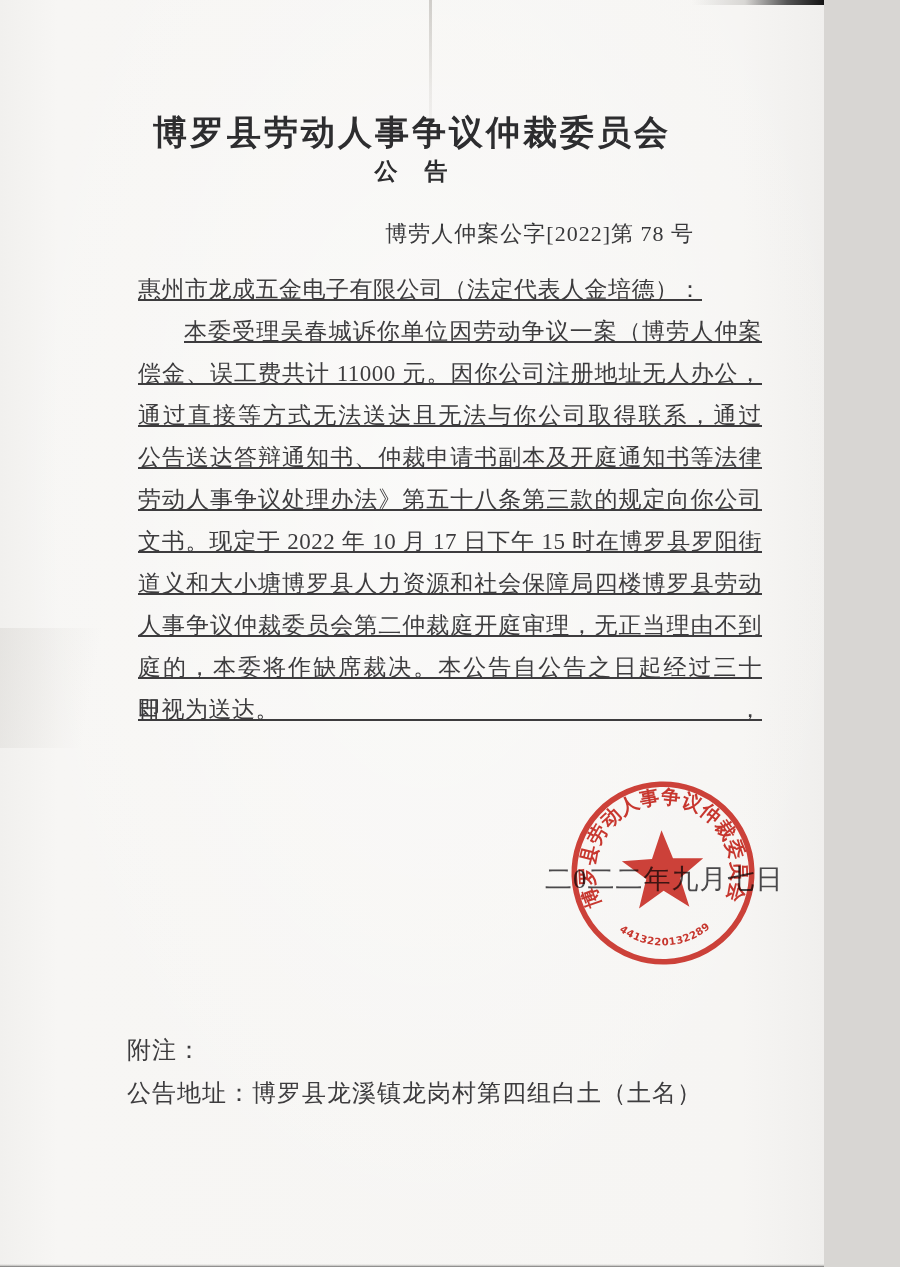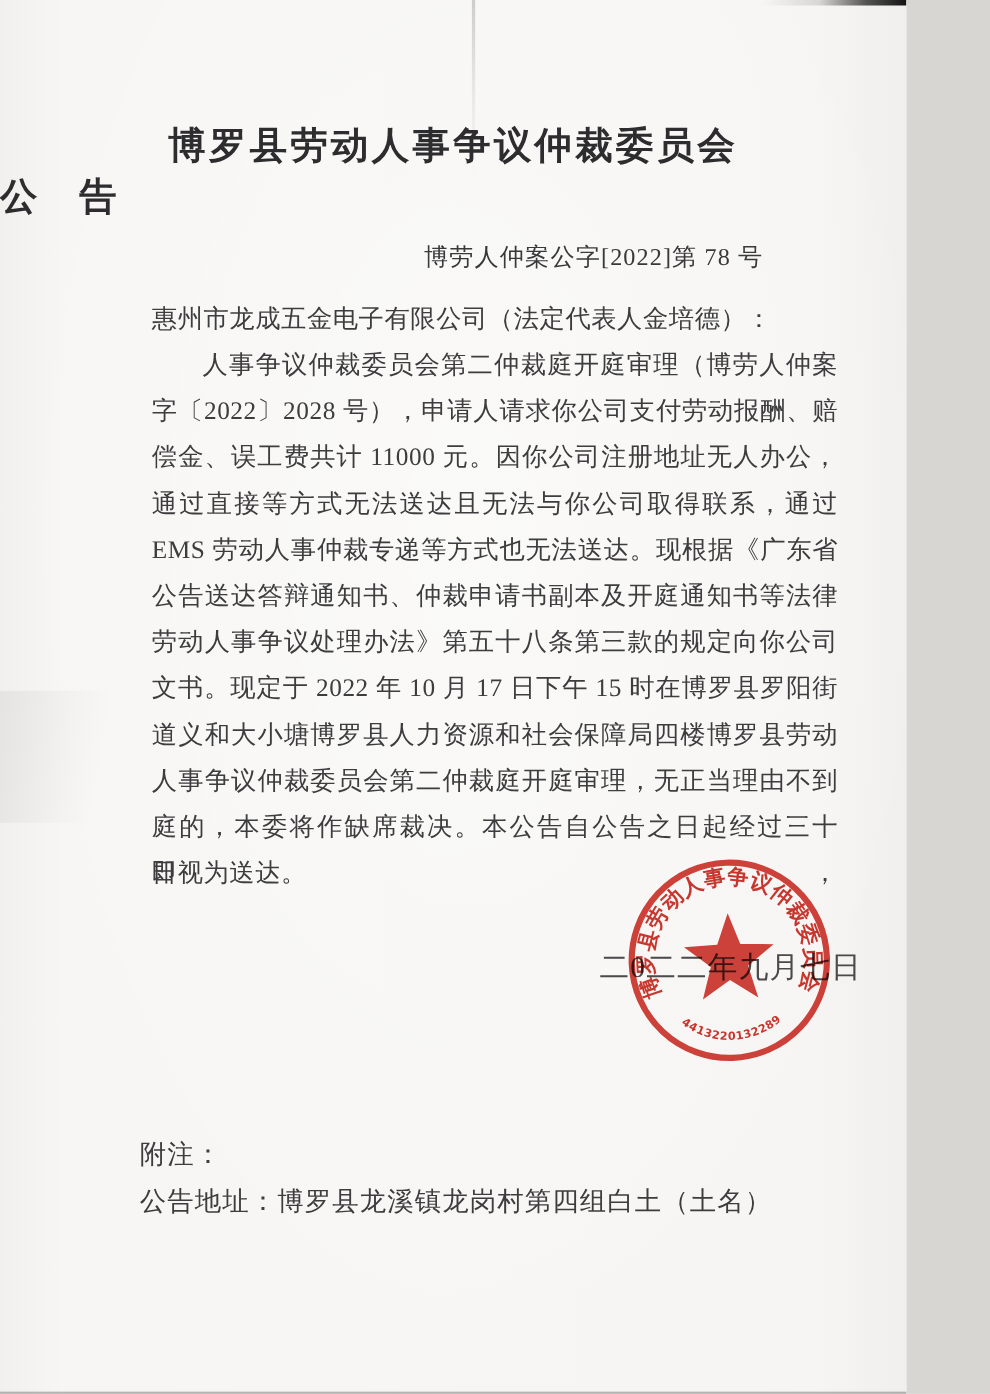--- a/index.html
+++ b/index.html
@@ -17,26 +17,26 @@
     background:linear-gradient(to left,#141414 0%,#555 28%,rgba(160,158,154,.35) 60%,rgba(160,158,154,0) 100%);}
   .edge-bottom{position:absolute;left:0;right:0;bottom:0;height:3px;
     background:linear-gradient(to top,rgba(25,25,25,.6),rgba(120,118,115,.25) 55%,rgba(120,118,115,0));}
   .crease-top{position:absolute;left:429px;top:0;width:3px;height:160px;
     background:linear-gradient(to bottom,rgba(168,164,158,.5),rgba(185,181,175,.22) 55%,rgba(185,181,175,0));}
   .crease-left{position:absolute;left:0;top:628px;width:150px;height:120px;
     background:linear-gradient(100deg,rgba(188,184,178,.22),rgba(188,184,178,0) 60%);}
   
   .title1{position:absolute;left:0;top:110px;width:100%;text-align:center;
     font-size:34px;font-weight:600;letter-spacing:3px;color:#2d2d2f;}
-  .title2{position:absolute;left:0;top:156px;width:100%;
-    font-size:34px;font-weight:600;letter-spacing:2px;color:#2d2d2f;}
+  .title2{position:absolute;left:0;top:156px;width:100%;text-align:center;
+    font-size:23px;font-weight:600;letter-spacing:2px;color:#2d2d2f;}
   .docnum{position:absolute;top:219px;right:130px;font-size:22px;color:#39393b;letter-spacing:1px;}
   
   .body-block{position:absolute;left:138px;top:269px;width:624px;font-size:23px;line-height:42px;color:#3d3c3e;}
-  .line{height:42px;white-space:nowrap;letter-spacing:.5px;}
+  .line{height:42px;white-space:nowrap;letter-spacing:.5px;text-decoration:underline;}
   .fill{white-space:normal;text-align:justify;text-align-last:justify;text-justify:inter-character;}
   .indent{padding-left:46px;}
   
   .send-date{position:absolute;left:545px;top:861px;font-size:27px;letter-spacing:1px;color:#4a494b;z-index:2;}
   .seal{position:absolute;left:561px;top:771px;width:204px;height:204px;z-index:3;
     mix-blend-mode:multiply;opacity:.92;transform:rotate(-2deg);}
   .seal .ring{fill:none;stroke:#d0332a;stroke-width:5.5;}
   .seal .ring-text{fill:#ca271e;font-size:19px;font-weight:bold;letter-spacing:.5px;
     font-family:"Liberation Serif","DejaVu Serif",serif;}
   .seal .code-text{fill:#ca271e;font-size:10px;font-weight:bold;letter-spacing:.5px;
@@ -54,25 +54,23 @@
 
   <div class="crease-top"></div>
   <div class="crease-left"></div>
 
   <div class="title1">博罗县劳动人事争议仲裁委员会</div>
   <div class="title2">公　告</div>
   <div class="docnum">博劳人仲案公字[2022]第 78 号</div>
 
   <div class="body-block">
     <div class="line">惠州市龙成五金电子有限公司（法定代表人金培德）：</div>
-    <div class="line fill indent">人事争议仲裁委员会第二仲裁庭开庭审理（博劳人仲案</div>
-    <div class="line fill">字〔2022〕2028 号），申请人请求你公司支付劳动报酬、赔</div>
+    <div class="line fill indent">本委受理吴春城诉你单位因劳动争议一案（博劳人仲案</div>
     <div class="line fill">偿金、误工费共计 11000 元。因你公司注册地址无人办公，</div>
     <div class="line fill">通过直接等方式无法送达且无法与你公司取得联系，通过</div>
-    <div class="line fill">EMS 劳动人事仲裁专递等方式也无法送达。现根据《广东省</div>
     <div class="line fill">公告送达答辩通知书、仲裁申请书副本及开庭通知书等法律</div>
     <div class="line fill">劳动人事争议处理办法》第五十八条第三款的规定向你公司</div>
     <div class="line fill">文书。现定于 2022 年 10 月 17 日下午 15 时在博罗县罗阳街</div>
     <div class="line fill">道义和大小塘博罗县人力资源和社会保障局四楼博罗县劳动</div>
     <div class="line fill">人事争议仲裁委员会第二仲裁庭开庭审理，无正当理由不到</div>
     <div class="line fill">庭的，本委将作缺席裁决。本公告自公告之日起经过三十日，</div>
     <div class="line">即视为送达。</div>
   </div>
 
   <div class="send-date">二0二二年九月七日</div>

